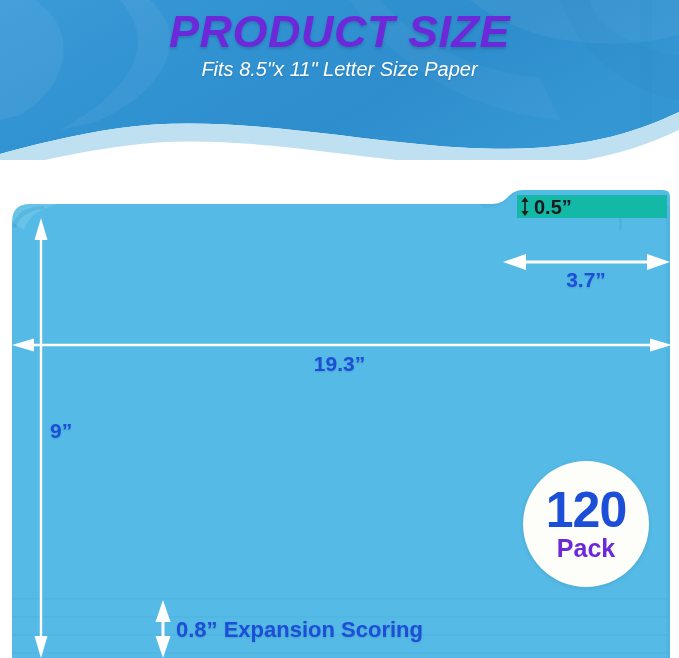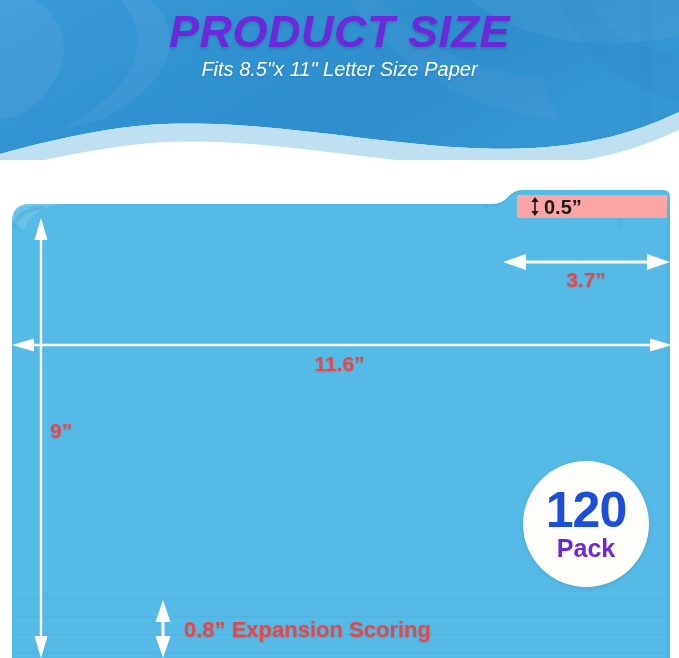--- a/index.html
+++ b/index.html
@@ -58,40 +58,40 @@
     position: absolute;
     left: 0; top: 160px;
     width: 679px;
     height: 498px;
   }
   #folder-svg { position: absolute; left: 0; top: 0; }
 
   
   .dim-label {
     position: absolute;
-    color: #ef4444;
+    color: #1d4ed8;
     font-weight: bold;
     white-space: nowrap;
     text-shadow: 0 1px 2px rgba(30,90,130,0.25);
   }
   #label-width     { left: 0; top: 352px; width: 679px; text-align: center; font-size: 21px; }
   #label-height    { left: 50px; top: 419px; font-size: 21px; }
   #label-tab-width { left: 503px; top: 268px; width: 166px; text-align: center; font-size: 21px; }
   #label-tab-desc  { left: 503px; top: 296px; width: 166px; text-align: center; font-size: 21px; }
-  #label-expansion { left: 184px; top: 617px; font-size: 22px; }
+  #label-expansion { left: 176px; top: 617px; font-size: 22px; }
 
   
   #tab-height-callout {
     position: absolute;
     left: 517px; top: 195px;
     width: 150px; height: 23px;
-    background: #fca5a5;
+    background: #14b8a6;
     display: flex;
     align-items: center;
-    padding-left: 12px;
+    padding-left: 2px;
     box-sizing: border-box;
   }
   #tab-height-arrow-icon { width: 12px; height: 19px; flex: 0 0 12px; }
   #label-tab-height {
     font-size: 20px;
     font-weight: bold;
     color: #1a1a1a;
     margin-left: 3px;
     line-height: 1;
   }
@@ -215,21 +215,21 @@
       <polygon points="670,102 647,94 647,110" fill="#ffffff"></polygon>
     </g>
 
     <g>
       <line x1="163" y1="450" x2="163" y2="488" stroke="#ffffff" stroke-width="3"></line>
       <polygon points="163,440 155.5,462 170.5,462" fill="#ffffff"></polygon>
       <polygon points="163,498 155.5,476 170.5,476" fill="#ffffff"></polygon>
     </g>
   </svg>
 
-  <div class="dim-label" id="label-width" style="top:192px">11.6”</div>
+  <div class="dim-label" id="label-width" style="top:192px">19.3”</div>
   <div class="dim-label" id="label-height" style="top:259px">9”</div>
   <div class="dim-label" id="label-tab-width" style="top:108px">3.7”</div>
   <div class="dim-label" id="label-expansion" style="top:457px">0.8” Expansion Scoring</div>
 </div>
 
 <div id="tab-height-callout">
   <svg id="tab-height-arrow-icon" viewBox="0 0 12 19">
     <line x1="6" y1="4" x2="6" y2="15" stroke="#1a1a1a" stroke-width="1.6"></line>
     <polygon points="6,0 2.4,5 9.6,5" fill="#1a1a1a"></polygon>
     <polygon points="6,19 2.4,14 9.6,14" fill="#1a1a1a"></polygon>

